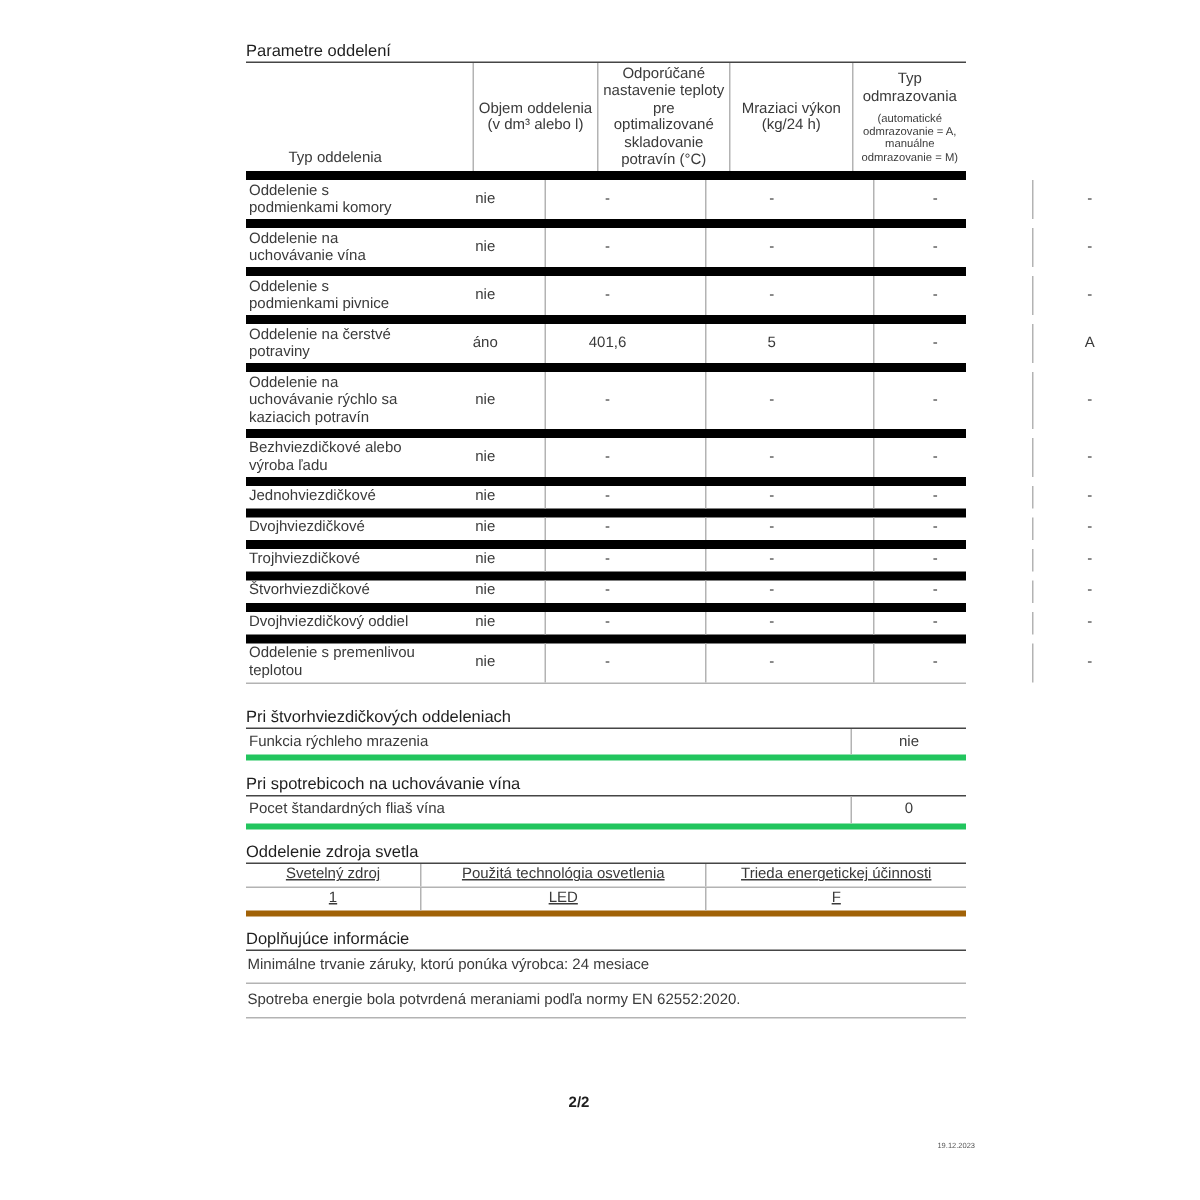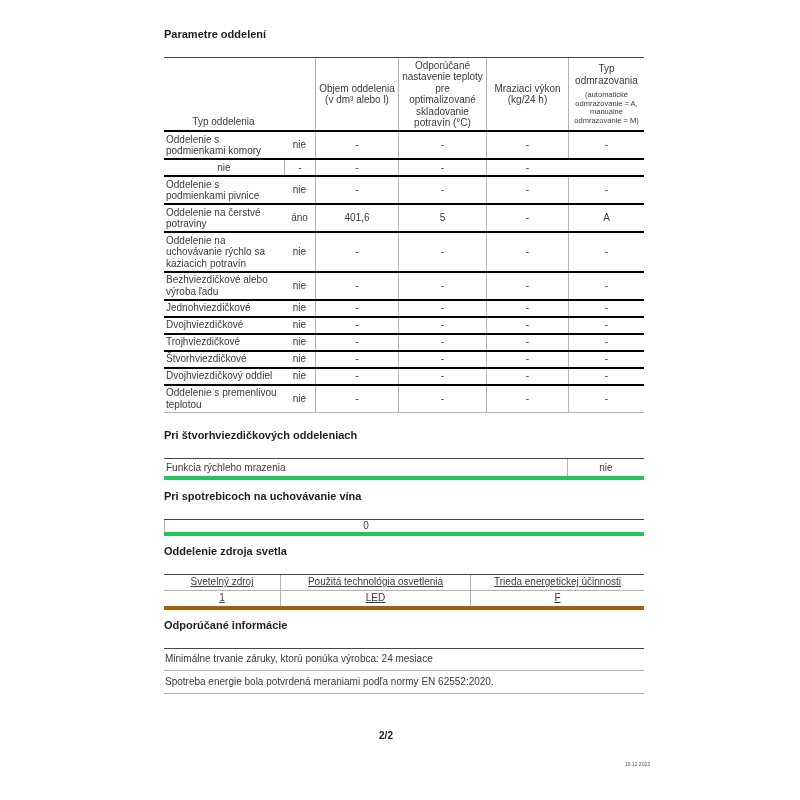--- a/index.html
+++ b/index.html
@@ -3,27 +3,27 @@
 <meta charset="utf-8">
 <style>
   html,body{margin:0;padding:0;}
   body{
     width:800px;height:800px;background:#ffffff;position:relative;
     font-family:"Liberation Sans", sans-serif;color:#3a3a3a;
     -webkit-font-smoothing:antialiased;
   }
   .content{position:absolute;left:164px;top:28px;width:480px;}
   .sec-title{
-    font-size:11px;line-height:13px;font-weight:bold;color:#1e1e1e;
-    padding-bottom:16px;border-bottom:1.5px solid #454545;
+    font-size:11px;line-height:13px;font-weight:normal;color:#1e1e1e;
+    padding-bottom:0;border-bottom:1.5px solid #454545;
   }
   
   .ctable{font-size:10px;line-height:11.5px;border-bottom:1px solid #b3b3b3;}
   .crow{display:grid;grid-template-columns:120px 31px 83px 88px 82px 76px;}
-  .cbody .crow{border-top:2px solid #000000;}
+  .cbody .crow{border-top:6px solid #000000;gap:24px;}
   .cell{
     box-sizing:border-box;padding:1.5px 3px;display:flex;
     align-items:center;justify-content:center;text-align:center;min-height:15px;
   }
   .cell.lbl{justify-content:flex-start;text-align:left;padding-left:2px;}
   .vl{border-left:1px solid #b3b3b3;}
   .chead{min-height:60px;}
   .chead .cell{align-items:center;}
   .chead .cell.type{align-items:flex-end;justify-content:center;text-align:center;padding-bottom:3px;}
   .chead .cell.col{flex-direction:column;justify-content:center;}
@@ -83,20 +83,21 @@
       <div class="crow">
         <div class="cell lbl">Oddelenie s podmienkami komory</div>
         <div class="cell">nie</div>
         <div class="cell vl">-</div>
         <div class="cell vl">-</div>
         <div class="cell vl">-</div>
         <div class="cell vl">-</div>
       </div>
 
       <div class="crow">
+        <div class="cell lbl">Oddelenie na uchovávanie vína</div>
         <div class="cell">nie</div>
         <div class="cell vl">-</div>
         <div class="cell vl">-</div>
         <div class="cell vl">-</div>
         <div class="cell vl">-</div>
       </div>
 
       <div class="crow">
         <div class="cell lbl">Oddelenie s podmienkami pivnice</div>
         <div class="cell">nie</div>
@@ -191,37 +192,38 @@
   </div>
 
   <div class="sec-title mt-s2">Pri štvorhviezdičkových oddeleniach</div>
   <div class="kvrow">
     <div class="k">Funkcia rýchleho mrazenia</div>
     <div class="v">nie</div>
   </div>
 
   <div class="sec-title mt-s3">Pri spotrebicoch na uchovávanie vína</div>
   <div class="kvrow">
+    <div class="k">Pocet štandardných fliaš vína</div>
     <div class="v">0</div>
   </div>
 
   <div class="sec-title mt-s4">Oddelenie zdroja svetla</div>
   <div class="ltable">
     <div class="lrow">
       <div class="cell">Svetelný zdroj</div>
       <div class="cell vl">Použitá technológia osvetlenia</div>
       <div class="cell vl">Trieda energetickej účinnosti</div>
     </div>
     <div class="lrow">
       <div class="cell">1</div>
       <div class="cell vl">LED</div>
       <div class="cell vl">F</div>
     </div>
   </div>
 
-  <div class="sec-title mt-s5">Odporúčané informácie</div>
+  <div class="sec-title mt-s5">Doplňujúce informácie</div>
   <div class="inforow">Minimálne trvanie záruky, ktorú ponúka výrobca: 24 mesiace</div>
   <div class="inforow">Spotreba energie bola potvrdená meraniami podľa normy EN 62552:2020.</div>
 
 </div>
 
 <div class="page-num">2/2</div>
 <div class="doc-date">19.12.2023</div>
 
 </body></html>

